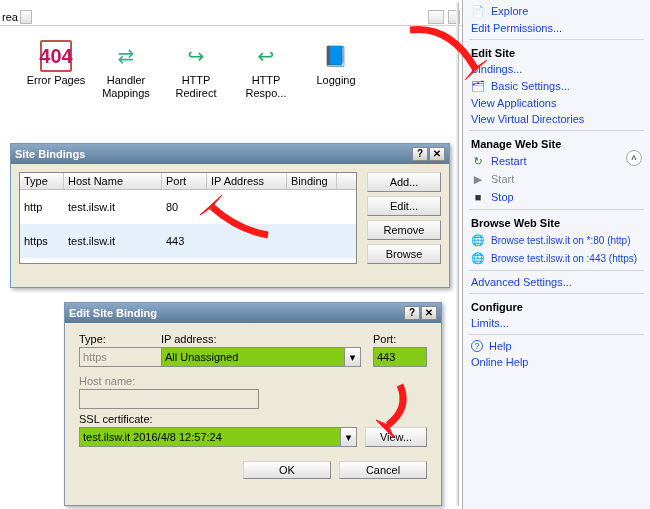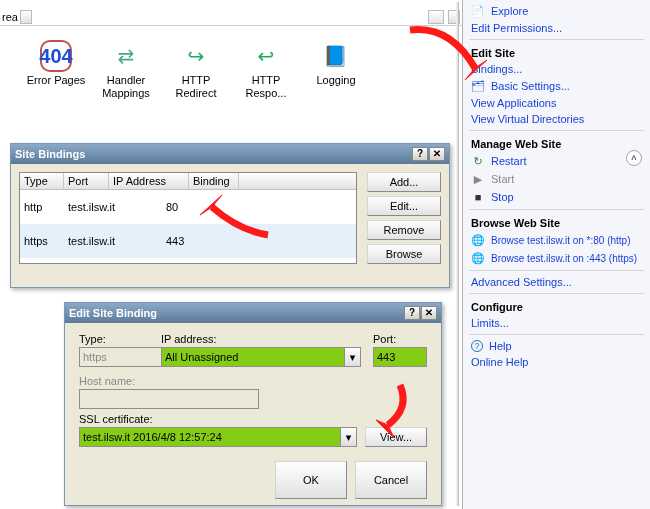--- a/index.html
+++ b/index.html
@@ -45,21 +45,21 @@
       width: 60px;
       text-align: center;
       line-height: 1.15;
     }
     .feature .ic {
       width: 32px; height: 32px;
       display: flex; align-items: center; justify-content: center;
       font-size: 20px;
       margin-bottom: 2px;
     }
-    .ic-error { color: #1d4ed8; border: 2px solid #c0504d; border-radius: 10px; font-size: 12px; font-weight: bold; }
+    .ic-error { color: #be185d; border: 2px solid #c0504d; border-radius: 2px; font-size: 12px; font-weight: bold; }
     .ic-handler { color: #4a8; }
     .ic-redirect { color: #2a6; }
     .ic-respo { color: #2a6; }
     .ic-logging { color: #5af; }
     .dlg {
       position: absolute;
       border: 1px solid #7a98b6;
       background: #ece9d8;
       box-shadow: 2px 2px 4px rgba(0,0,0,.3);
     }
@@ -148,21 +148,21 @@
     .sel .dd {
       width: 16px; border: 1px solid #8e8e8e; border-left: none;
       background: linear-gradient(#fefefe,#dedede);
       display:flex; align-items:center; justify-content:center;
     }
     .disabled { background: #ece9d8 !important; color: #888; }
     .hostname-row { margin-top: 8px; }
     .ssl-row { margin-top: 4px; display:flex; flex-direction:column; }
     .ssl-line { display:flex; gap:8px; align-items: stretch; }
     .okcancel { display:flex; justify-content:flex-end; gap:8px; margin-top: 14px; }
-    .okcancel .btn3d { width: 72px; padding: 12px 0; }
+    .okcancel .btn3d { width: 88px; padding: 2px 0; }
 
     .right-panel {
       position: absolute;
       left: 462px; top: 0;
       width: 188px; height: 509px;
       border-left: 1px solid #b0b0b0;
       background: #f4f6fb;
       padding: 2px 0;
     }
     .rp-item {
@@ -236,20 +236,21 @@
       <span>Site Bindings</span>
       <div class="btns">
         <div class="wb">?</div>
         <div class="wb">✕</div>
       </div>
     </div>
     <div class="bindings-body">
       <div class="bind-table">
         <div class="bind-header">
           <div class="col-type">Type</div>
+          <div class="col-host">Host Name</div>
           <div class="col-port">Port</div>
           <div class="col-ip">IP Address</div>
           <div class="col-bind">Binding</div>
         </div>
         <div class="bind-row">
           <div class="col-type">http</div>
           <div class="col-host">test.ilsw.it</div>
           <div class="col-port">80</div>
           <div class="col-ip">*</div>
           <div class="col-bind"></div>

